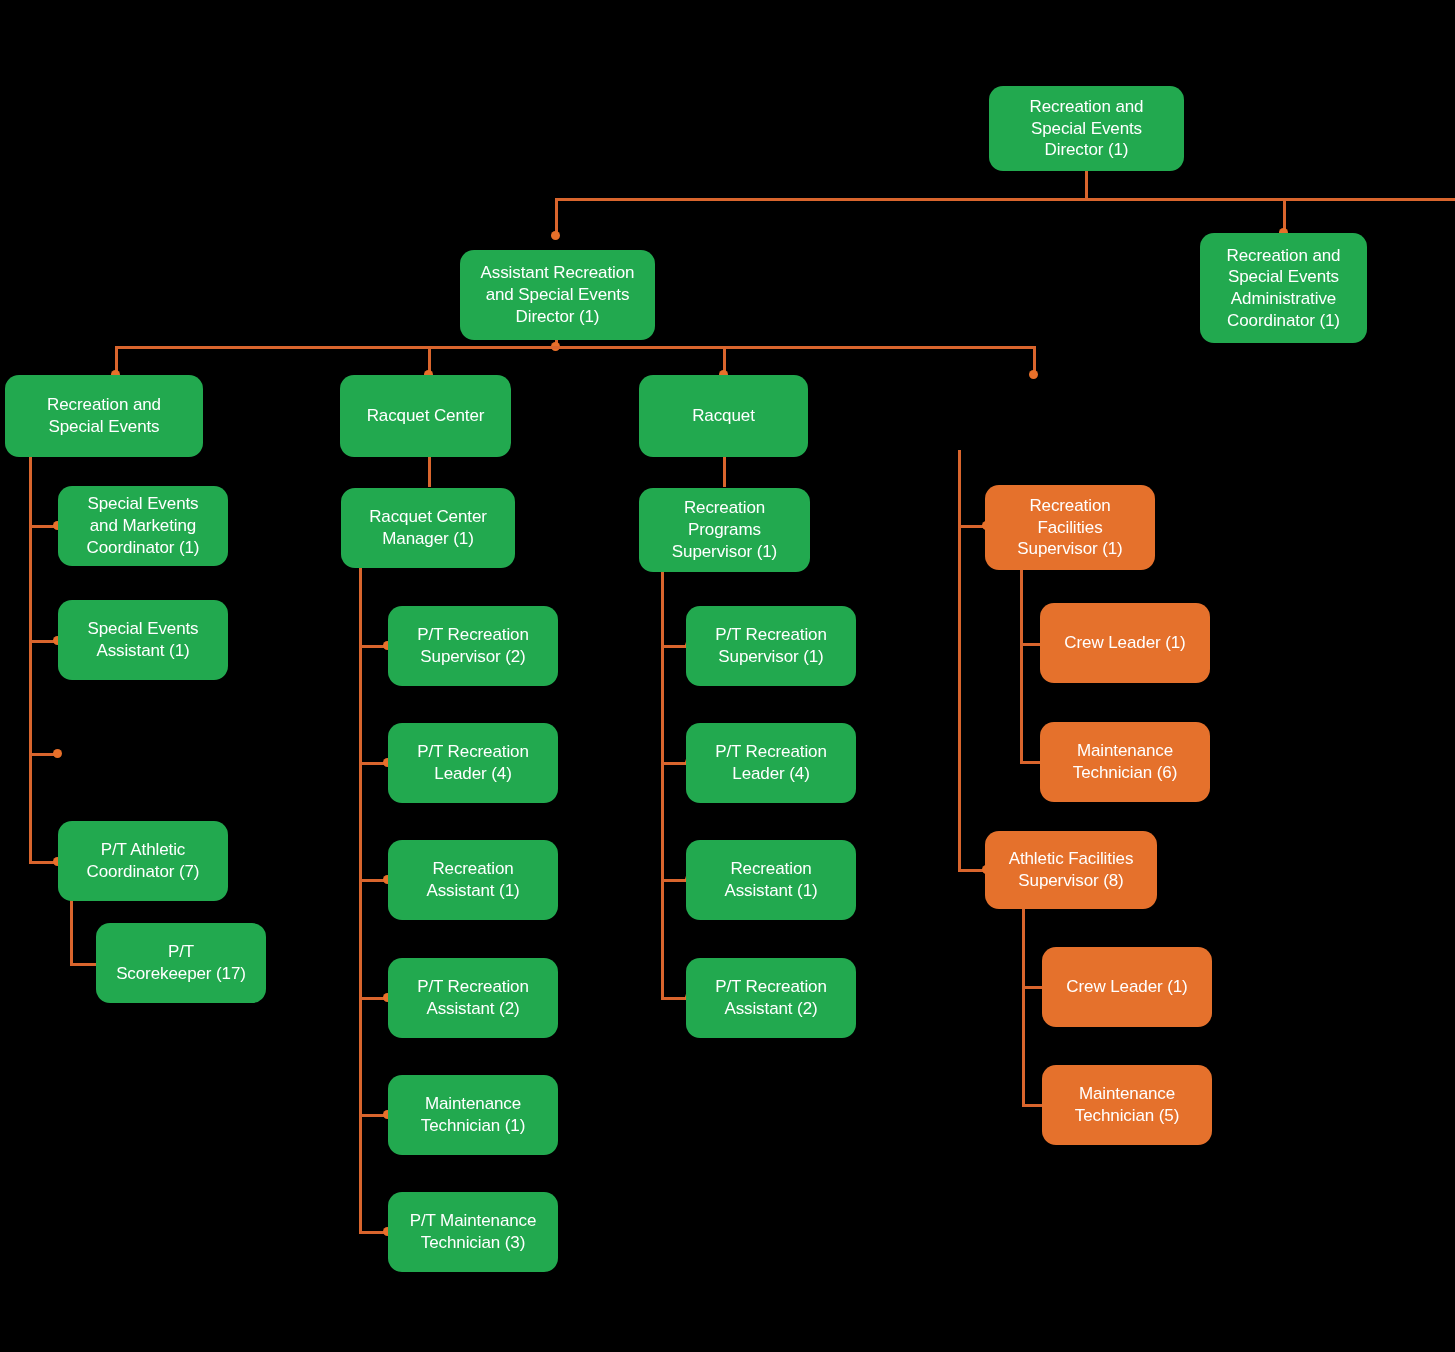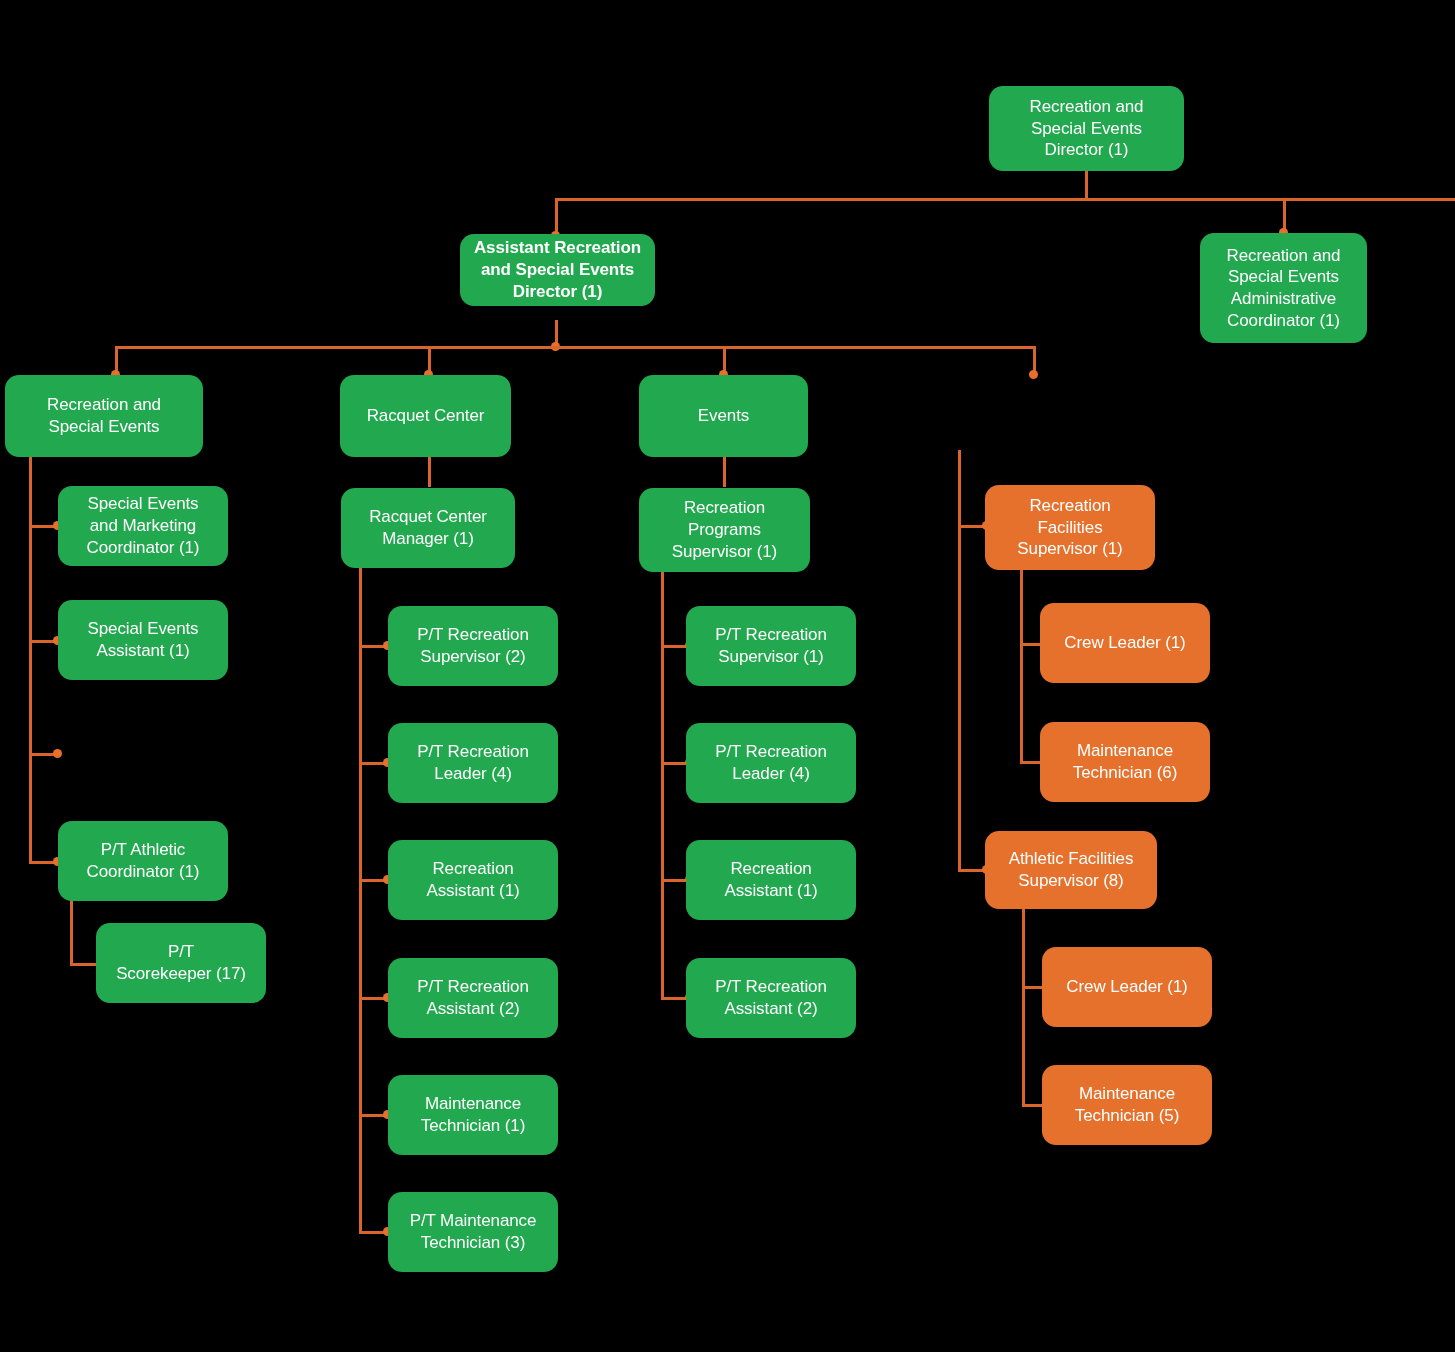--- a/index.html
+++ b/index.html
@@ -134,42 +134,42 @@
 
   <div class="node green" style="left:989px; top:86px; width:195px; height:85px;">Recreation and
 Special Events
 Director (1)</div>
 
   <div class="node green" style="left:1200px; top:233px; width:167px; height:110px;">Recreation and
 Special Events
 Administrative
 Coordinator (1)</div>
 
-  <div class="node green" style="left:460px; top:234px; width:195px; height:72px;font-weight:bold;">Assistant Recreation
+  <div class="node green" style="left:460px; top:250px; width:195px; height:90px;">Assistant Recreation
 and Special Events
 Director (1)</div>
 
   <div class="node green" style="left:5px; top:375px; width:198px; height:82px;">Recreation and
 Special Events</div>
 
   <div class="node green" style="left:340px; top:375px; width:171px; height:82px;">Racquet Center</div>
 
-  <div class="node green" style="left:639px; top:375px; width:169px; height:82px;">Events</div>
+  <div class="node green" style="left:639px; top:375px; width:169px; height:82px;">Racquet</div>
 
 
   <div class="node green" style="left:58px; top:486px; width:170px; height:80px;">Special Events
 and Marketing
 Coordinator (1)</div>
 
   <div class="node green" style="left:58px; top:600px; width:170px; height:80px;">Special Events
 Assistant (1)</div>
 
 
   <div class="node green" style="left:58px; top:821px; width:170px; height:80px;">P/T Athletic
-Coordinator (1)</div>
+Coordinator (7)</div>
 
   <div class="node green" style="left:96px; top:923px; width:170px; height:80px;">P/T
 Scorekeeper (17)</div>
 
   <div class="node green" style="left:341px; top:488px; width:174px; height:80px;">Racquet Center
 Manager (1)</div>
 
   <div class="node green" style="left:388px; top:606px; width:170px; height:80px;">P/T Recreation
 Supervisor (2)</div>
 

